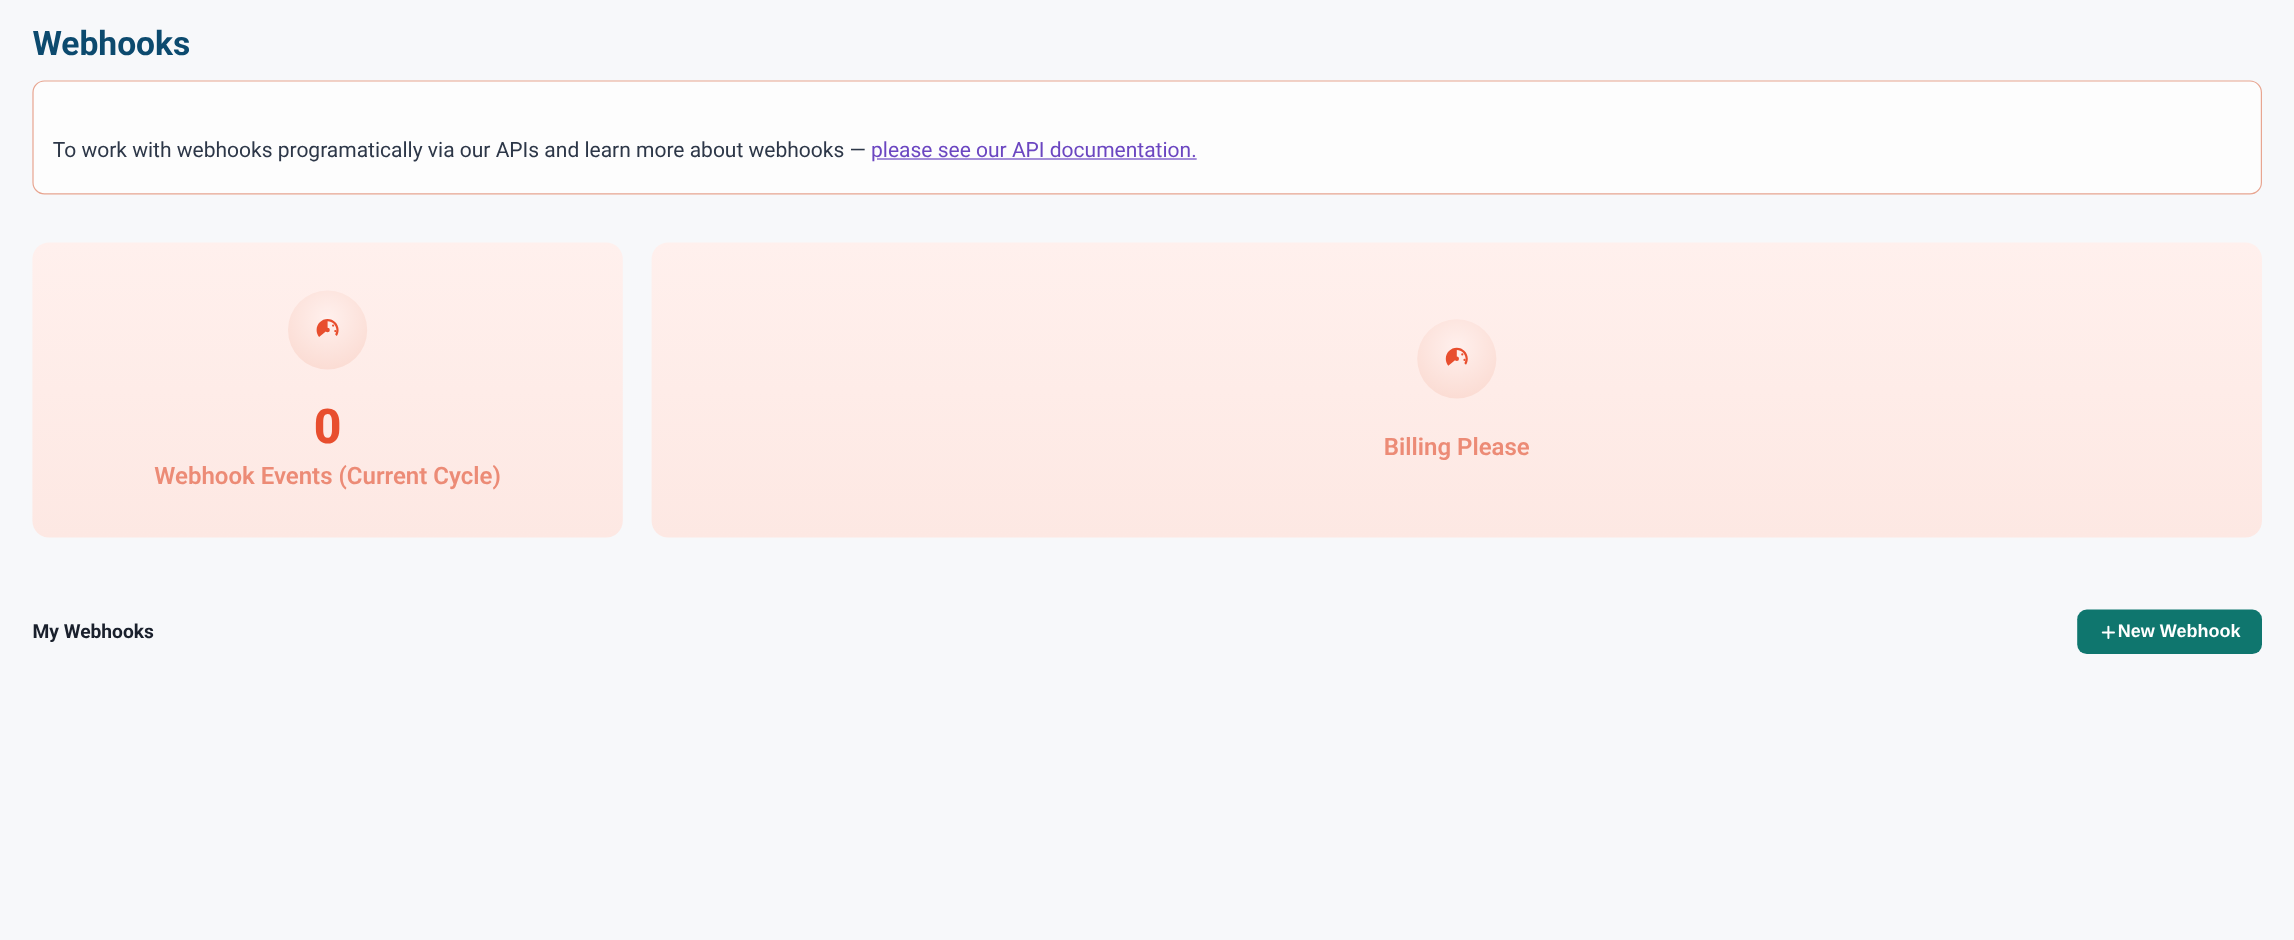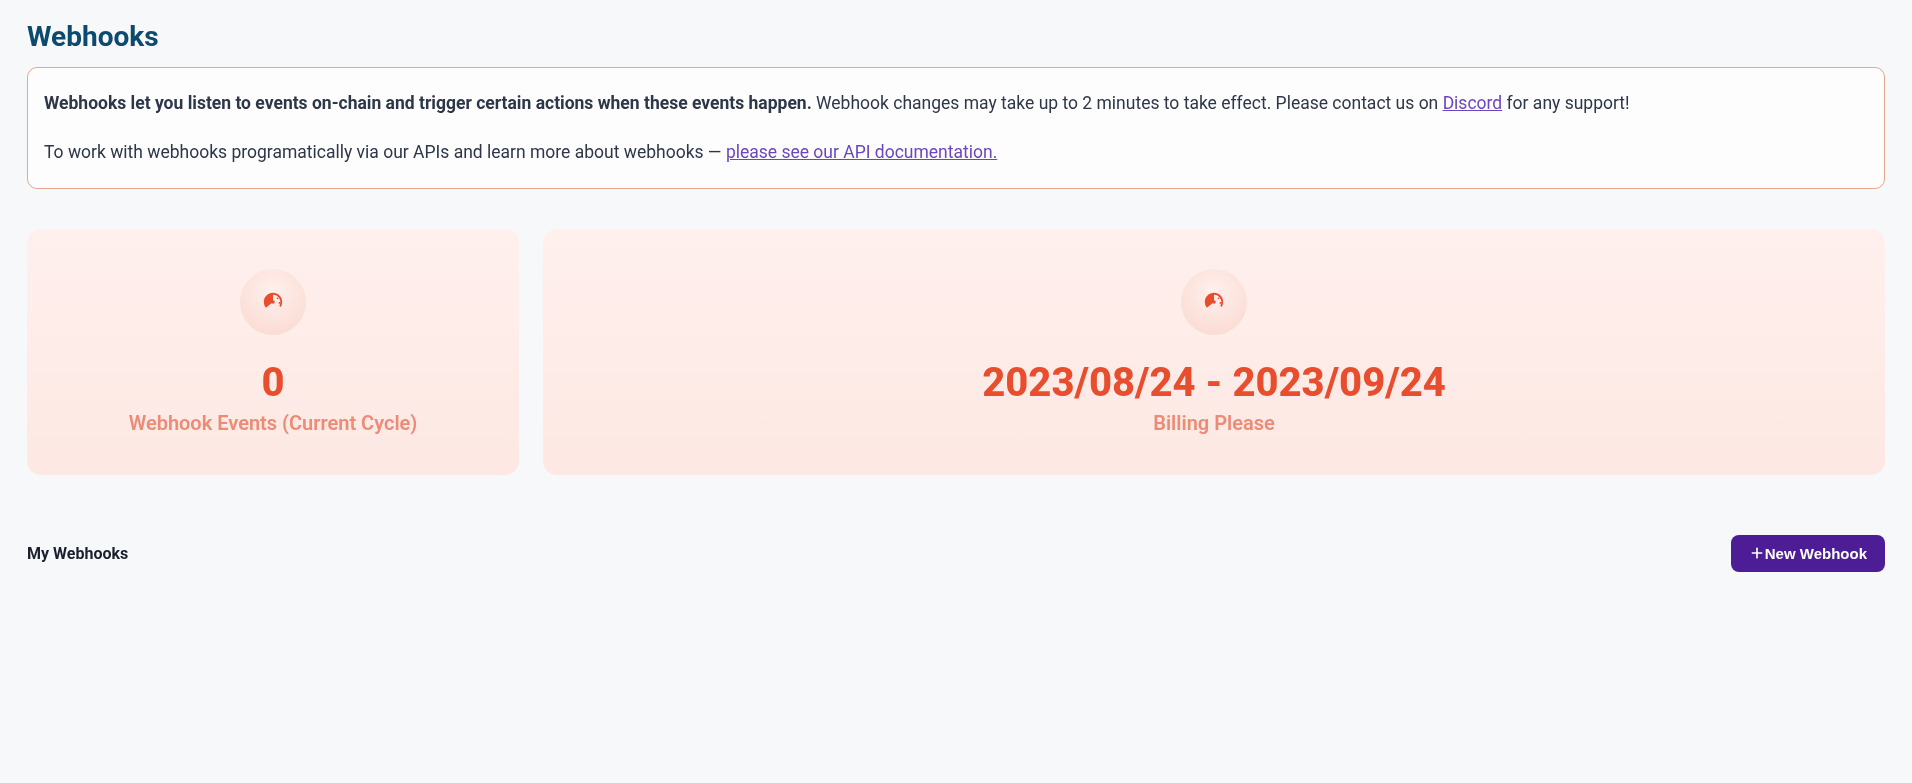--- a/index.html
+++ b/index.html
@@ -91,21 +91,21 @@
       display: flex;
       align-items: center;
       justify-content: space-between;
     }
     .section-title {
       font-size: 16px;
       font-weight: 700;
       color: #1a202c;
     }
     .new-button {
-      background: #4c1d95;
+      background: #0f766e;
       color: #ffffff;
       border: none;
       border-radius: 8px;
       padding: 10px 18px;
       font-size: 15px;
       font-weight: 600;
       cursor: pointer;
       display: flex;
       align-items: center;
       gap: 0;
@@ -117,23 +117,20 @@
       align-items: center;
       justify-content: center;
     }
   </style>
 </head>
 <body>
 
 <h1 class="page-title">Webhooks</h1>
 
 <div class="info-banner">
-  <p class="info-text">
-    <strong>Webhooks let you listen to events on-chain and trigger certain actions when these events happen.</strong><span> Webhook changes may take up to 2 minutes to take effect. Please contact us on </span><a class="info-link">Discord</a><span> for any support!</span>
-  </p>
   <p class="info-text-secondary">
     <span>To work with webhooks programatically via our APIs and learn more about webhooks — </span><a class="info-link">please see our API documentation.</a>
   </p>
 </div>
 
 <div class="stats-row">
   <div class="stat-card stat-card-small">
     <div class="stat-icon">
       <svg width="22" height="22" viewBox="0 0 24 24" fill="#e84e2e">
         <path d="M12 2C6.48 2 2 6.48 2 12c0 2.4.85 4.6 2.26 6.33L12 12V4c4.41 0 8 3.59 8 8 0 1.48-.41 2.87-1.12 4.06l1.46 1.46C21.4 15.88 22 14 22 12c0-5.52-4.48-10-10-10z"></path>
@@ -152,21 +149,20 @@
     <div class="stat-icon">
       <svg width="22" height="22" viewBox="0 0 24 24" fill="#e84e2e">
         <path d="M12 2C6.48 2 2 6.48 2 12c0 2.4.85 4.6 2.26 6.33L12 12V4c4.41 0 8 3.59 8 8 0 1.48-.41 2.87-1.12 4.06l1.46 1.46C21.4 15.88 22 14 22 12c0-5.52-4.48-10-10-10z"></path>
         <circle cx="12" cy="12" r="2"></circle>
         <circle cx="7" cy="8" r="1"></circle>
         <circle cx="17" cy="8" r="1"></circle>
         <circle cx="5" cy="13" r="1"></circle>
         <circle cx="19" cy="13" r="1"></circle>
       </svg>
     </div>
-    <div class="stat-value">2023/08/24 - 2023/09/24</div>
     <div class="stat-label">Billing Please</div>
   </div>
 </div>
 
 <div class="section-header">
   <h2 class="section-title">My Webhooks</h2>
   <button class="new-button">
     <span class="plus-icon">
       <svg width="16" height="16" viewBox="0 0 24 24" fill="none" stroke="#ffffff" stroke-width="2.5" stroke-linecap="round">
         <line x1="12" y1="5" x2="12" y2="19"></line>

